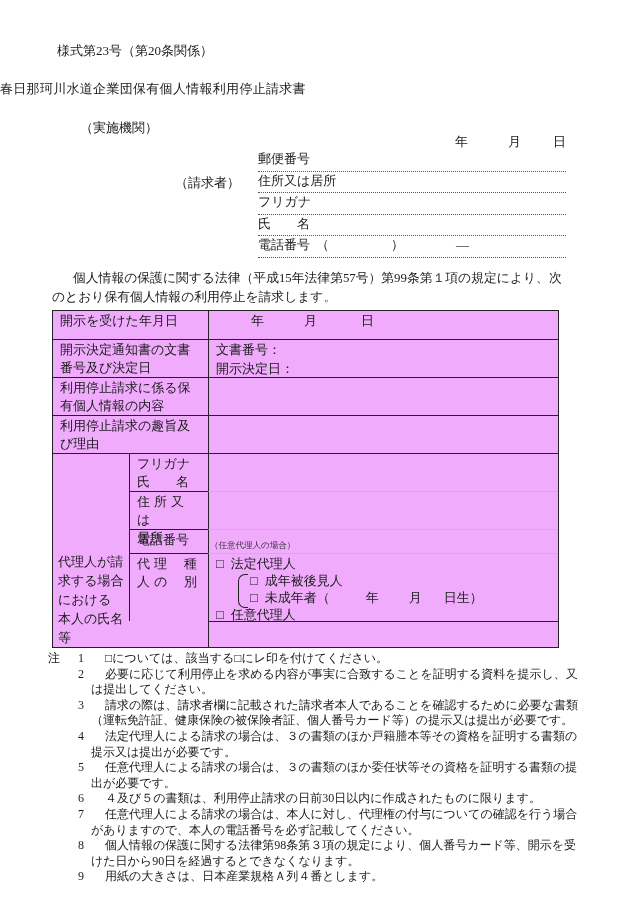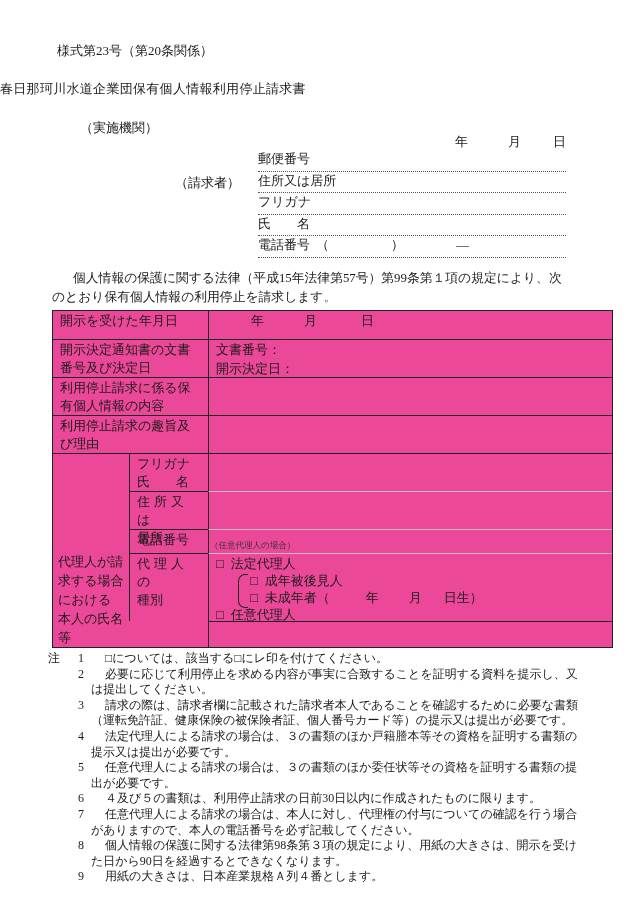--- a/index.html
+++ b/index.html
@@ -30,25 +30,25 @@
   .sei-mei-gap { display:inline-block; width:26px; }
   .ph-gap1 { display:inline-block; width:6px; }
   .ph-gap2 { display:inline-block; width:62px; }
   .ph-gap3 { display:inline-block; width:52px; }
 
   
   .intro { left:52px; top:269px; width:516px; font-size:12.8px; line-height:19px; text-indent:21px; }
 
   
   .tbl {
-    left:52px; top:310px; width:561px;
+    left:52px; top:310px; width:507px;
     display:grid; box-sizing:border-box;
     grid-template-columns:76px 79px 1fr;
     grid-template-rows:28px 38px 38px 38px 38px 38px 24px 68px 26px;
-    border:1.6px solid #222; background:#ec4899;
+    border:1.6px solid #222; background:#f0abfc;
   }
   .cell { box-sizing:border-box; padding:1px 6px 0 7px; line-height:18px; }
   .lab-full { grid-column:1 / 3; padding-right:16px; }
   .val { border-left:1px solid #222; }
   .bt  { border-top:1px solid #222; }
   .btl { border-top:1px solid #bdbdbd; }
   .agent-main {
     grid-column:1; grid-row:5 / 10; padding:0 5px; line-height:19px;
     display:flex; align-items:flex-end;
   }
@@ -155,21 +155,21 @@
     </div>
     <div class="cell val btl" style="grid-column:3;grid-row:6"></div>
 
     <div class="cell sub-lab bt" style="grid-row:7">
       <span>電話番号</span>
     </div>
     <div class="cell val btl phone-note" style="grid-column:3;grid-row:7">
       <span>（任意代理人の場合）</span>
     </div>
 
-    <div class="cell sub-lab bt" style="grid-row:8;display:flex;flex-direction:column;justify-content:flex-start">
+    <div class="cell sub-lab bt" style="grid-row:8;display:flex;flex-direction:row;justify-content:flex-end">
       <div class="jspread">代理人の</div>
       <div>種別</div>
     </div>
     <div class="cell val btl cbx-cell" style="grid-column:3;grid-row:8;padding-left:0">
       <div class="bracket"></div>
       <div class="cbx-line1">
         <span class="cbx">□</span><span>法定代理人</span>
       </div>
       <div class="cbx-line2">
         <span class="cbx">□</span><span>成年被後見人</span>
@@ -217,21 +217,21 @@
       <span class="note-text">４及び５の書類は、利用停止請求の日前30日以内に作成されたものに限ります。</span>
     </div>
     <div class="note">
       <span></span>
         <span>7</span>
       <span class="note-text">任意代理人による請求の場合は、本人に対し、代理権の付与についての確認を行う場合がありますので、本人の電話番号を必ず記載してください。</span>
     </div>
     <div class="note">
       <span></span>
         <span>8</span>
-      <span class="note-text">個人情報の保護に関する法律第98条第３項の規定により、用紙の大きさは、開示を受けた日から90日を経過するとできなくなります。</span>
+      <span class="note-text">個人情報の保護に関する法律第98条第３項の規定により、個人番号カード等、開示を受けた日から90日を経過するとできなくなります。</span>
     </div>
     <div class="note">
       <span></span>
         <span>9</span>
       <span class="note-text">用紙の大きさは、日本産業規格Ａ列４番とします。</span>
     </div>
   </div>
 
 </div>
 

